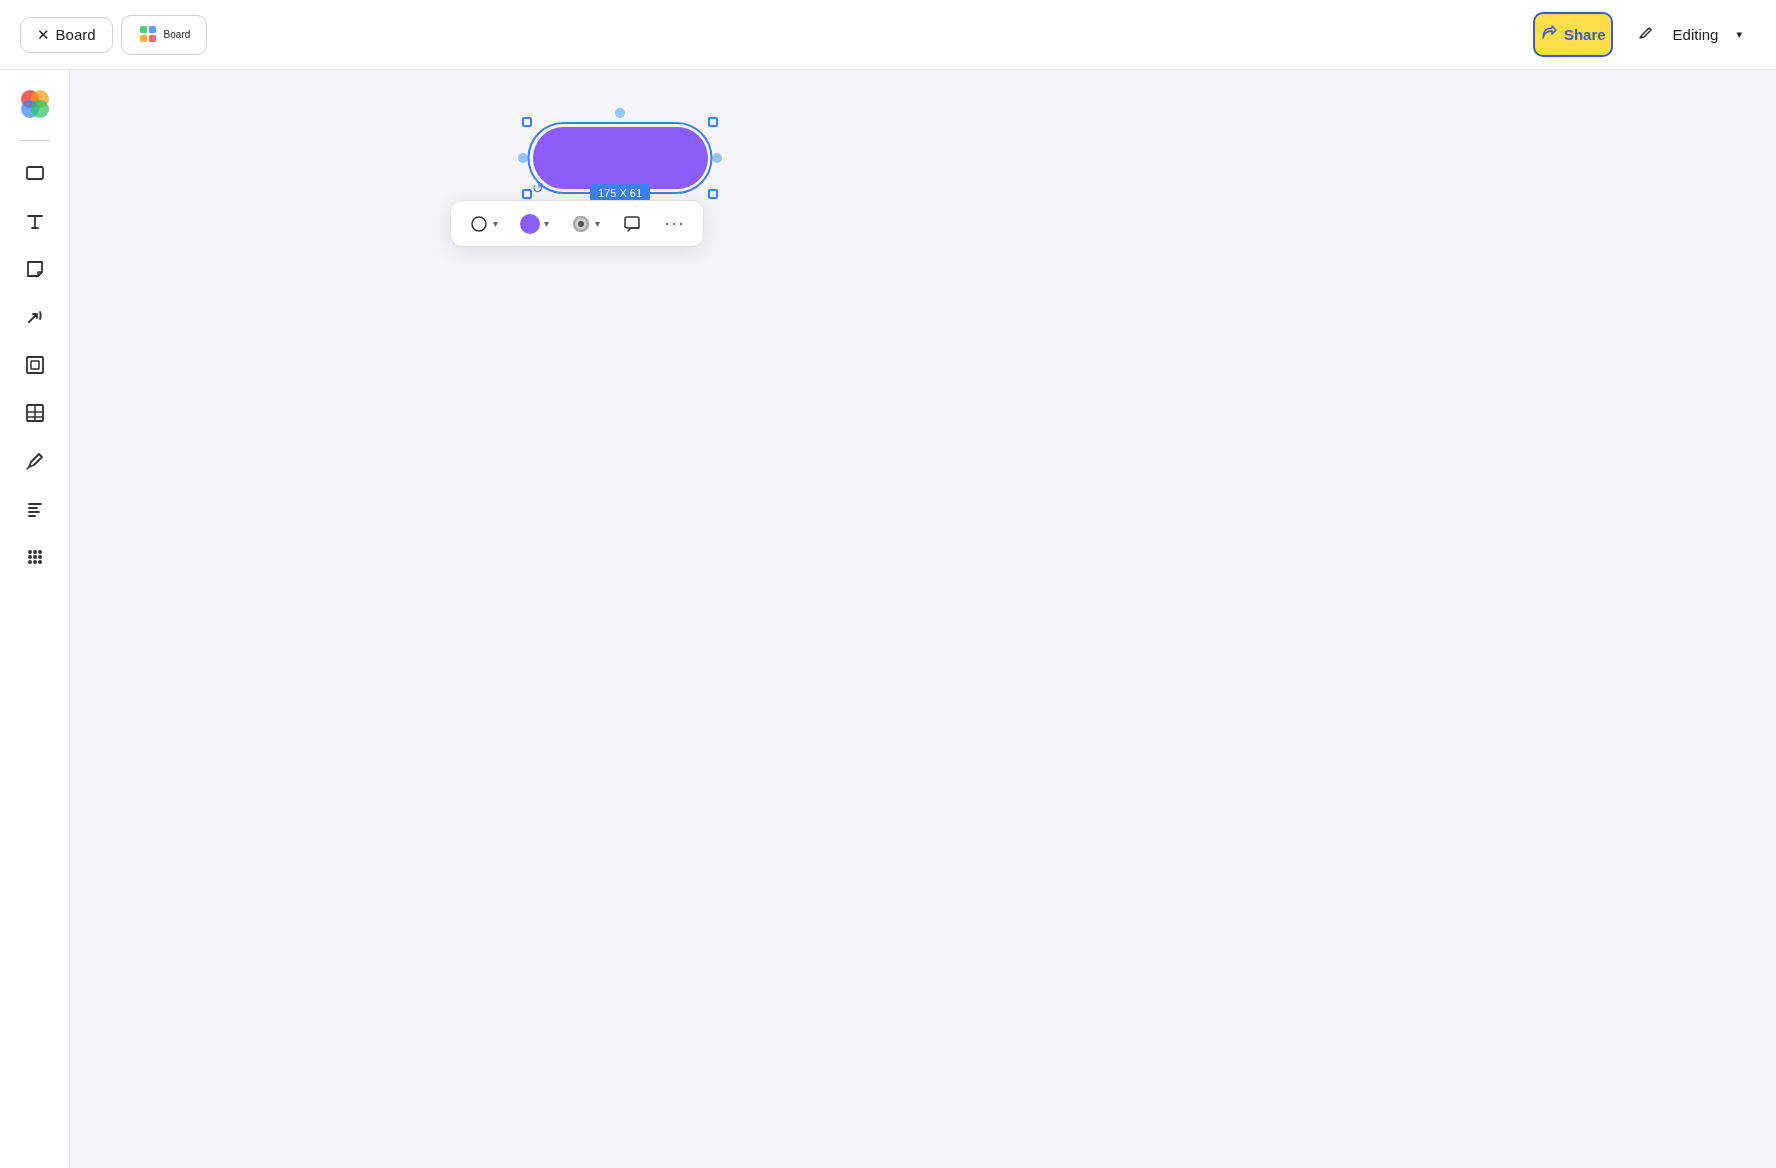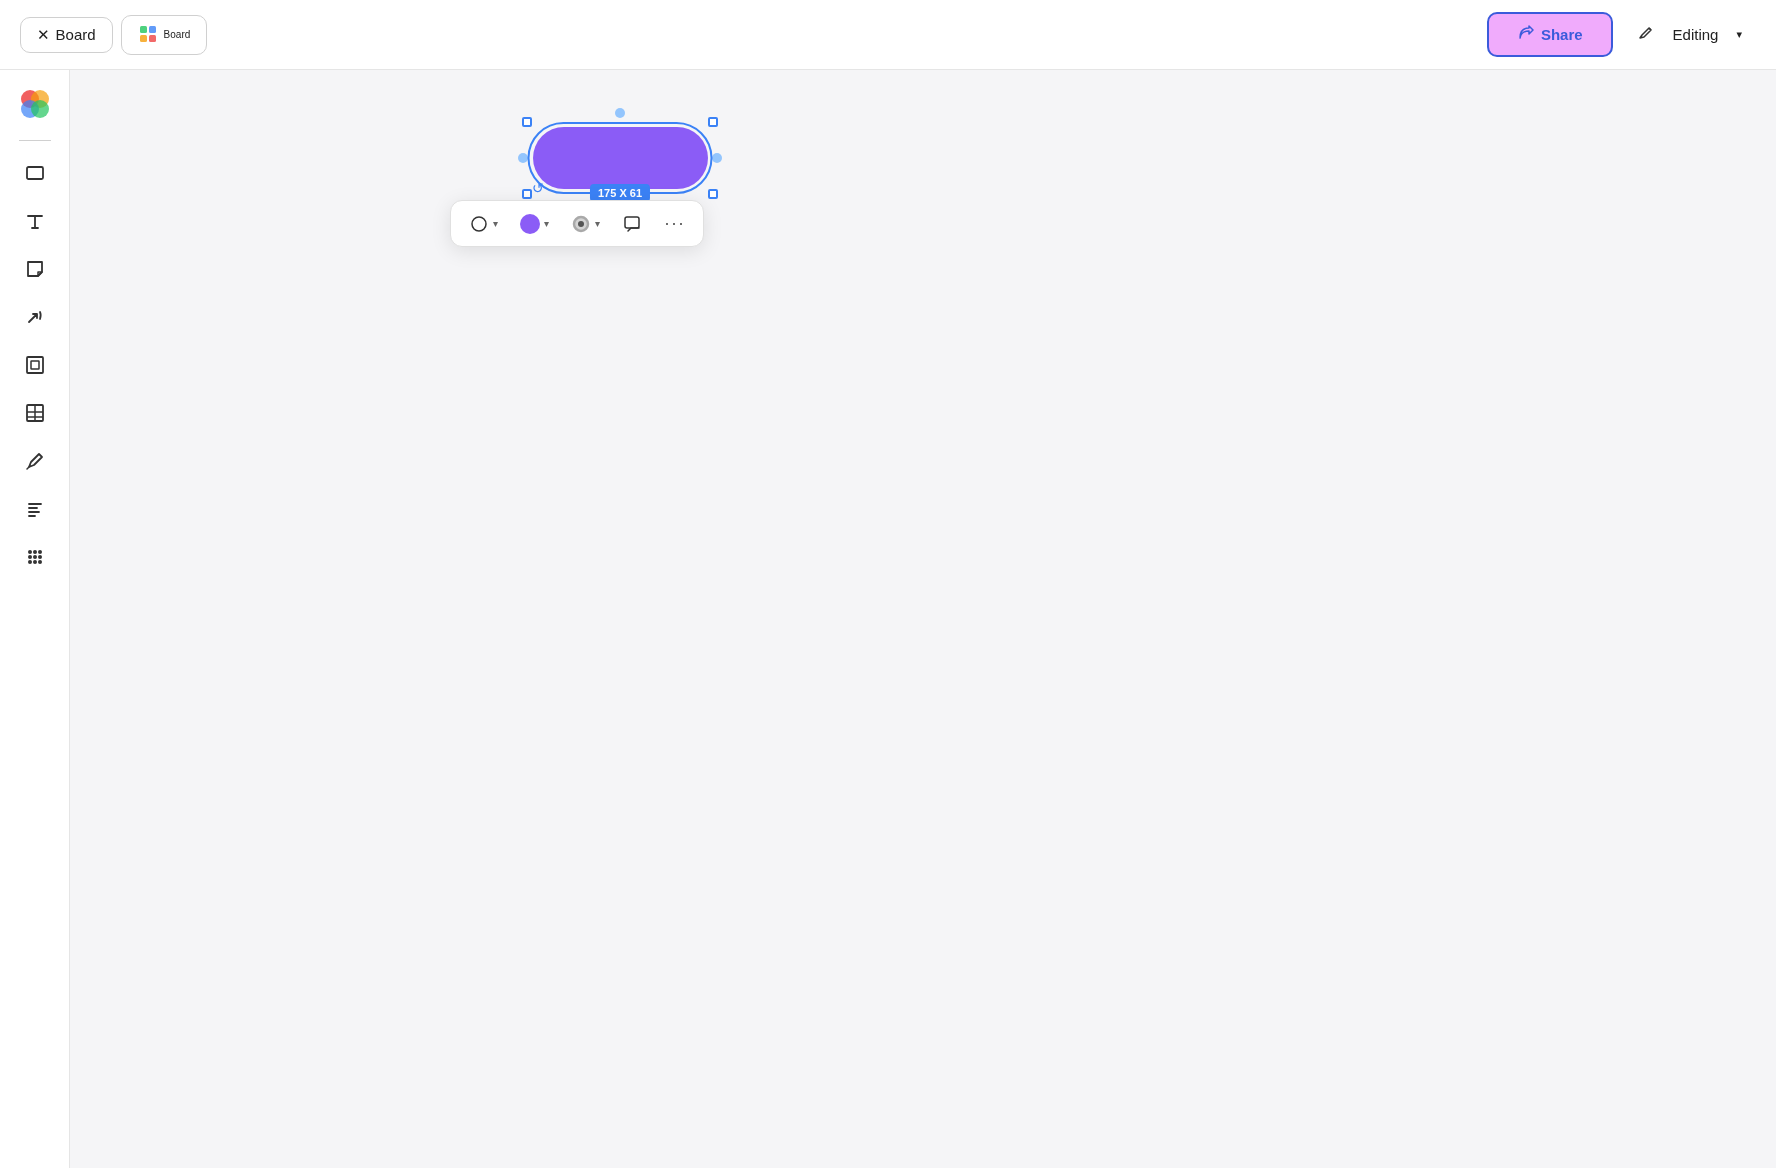--- a/index.html
+++ b/index.html
@@ -63,24 +63,24 @@
     .top-bar-right {
       display: flex;
       align-items: center;
       gap: 10px;
     }
 
     .share-btn {
       display: flex;
       align-items: center;
       gap: 6px;
-      padding: 10px 28px;
+      padding: 10px 5px;
       border: 2px solid #3b5bdb;
       border-radius: 10px;
-      background: #f0abfc;
+      background: #fde047;
       cursor: pointer;
       font-size: 15px;
       font-weight: 600;
       color: #3b5bdb;
     }
 
     .editing-btn {
       display: flex;
       align-items: center;
       gap: 18px;
@@ -207,21 +207,21 @@
 
     
     .size-label {
       position: absolute;
       bottom: 16px;
       left: 50%;
       transform: translateX(-50%);
       background: #3b82f6;
       color: #fff;
       font-size: 11px;
-      font-weight: 700;
+      font-weight: 400;
       padding: 3px 8px;
       border-radius: 4px;
       white-space: nowrap;
     }
 
     
     .rotate-handle {
       position: absolute;
       bottom: 22px;
       left: 22px;

